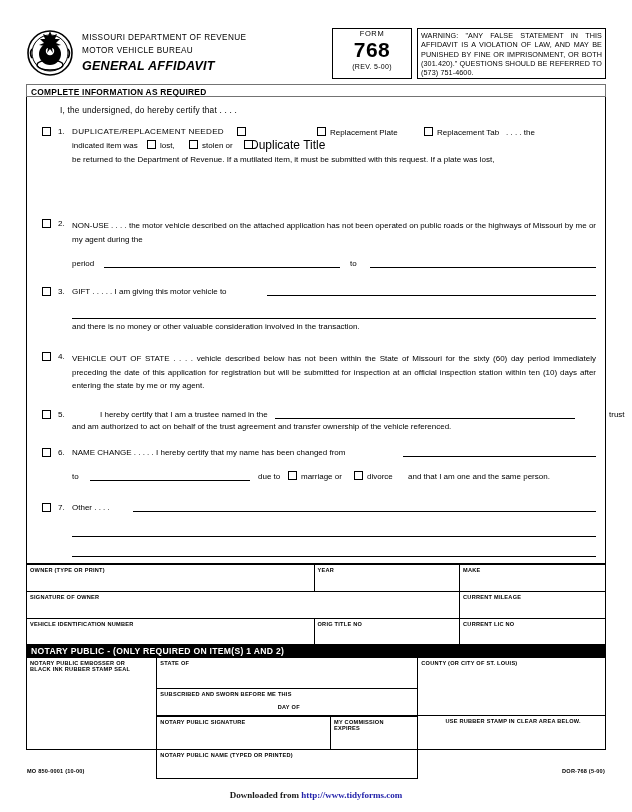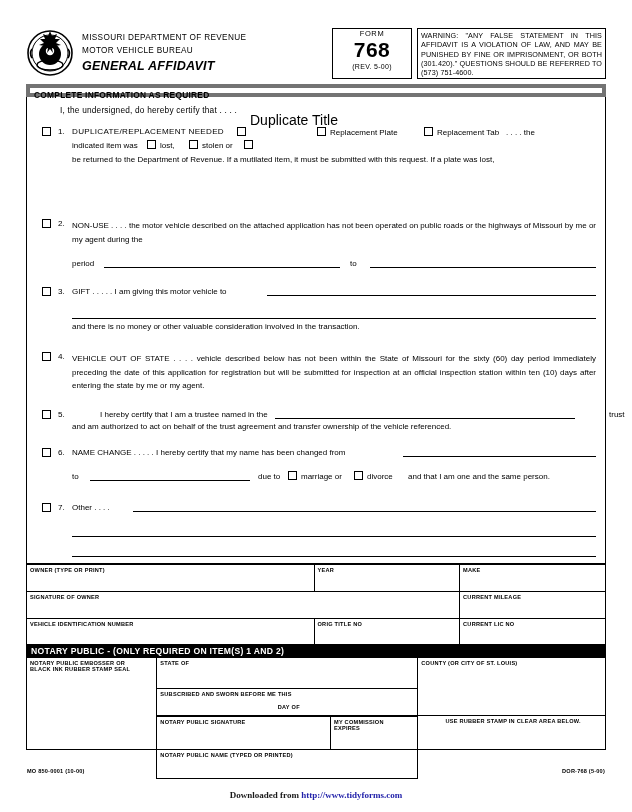--- a/index.html
+++ b/index.html
@@ -44,21 +44,21 @@
     letter-spacing:.1px;
   }
 
   
   .bodyframe{
     position:absolute;left:26px;top:84px;width:580px;height:480px;
     border:1px solid #000;box-sizing:border-box;
   }
   .bandtitle{
     position:absolute;left:26px;top:84px;width:580px;height:13px;
-    border:4px solid #737373;box-sizing:border-box;
+    border:1px solid #737373;box-sizing:border-box;
     font-size:8.4px;font-weight:bold;letter-spacing:.25px;
     padding:2px 0 0 4px;background:#fff;
   }
   .certline{
     position:absolute;left:60px;top:105px;font-size:8.3px;letter-spacing:.2px;
   }
   .cbabs{
     position:absolute;width:9px;height:9px;border:1.3px solid #000;
     box-sizing:border-box;background:#fff;
   }
@@ -137,21 +137,21 @@
   </div>
 
   <div class="bodyframe"></div>
   <div class="bandtitle">COMPLETE INFORMATION AS REQUIRED</div>
   <div class="certline">I, the undersigned, do hereby certify that . . . .</div>
 
   <div class="cbabs" style="left:42px;top:127px;"></div>
   <div class="num" style="left:58px;top:127px;">1.</div>
   <div class="itxt" style="left:72px;top:127px;width:15px;white-space:nowrap;font-size:8.1px;letter-spacing:.3px;">DUPLICATE/REPLACEMENT NEEDED</div>
   <div class="cbabs" style="left:237px;top:127px;"></div>
-  <div class="itxt" style="left:250px;top:112px;white-space:nowrap;font-size:14px;">Duplicate Title</div>
+  <div class="itxt" style="left:250px;top:138px;white-space:nowrap;font-size:12px;">Duplicate Title</div>
   <div class="cbabs" style="left:317px;top:127px;"></div>
   <div class="itxt" style="left:330px;top:128px;white-space:nowrap;font-size:8px;">Replacement Plate</div>
   <div class="cbabs" style="left:424px;top:127px;"></div>
   <div class="itxt" style="left:437px;top:128px;white-space:nowrap;font-size:8px;">Replacement Tab</div>
   <div class="itxt" style="left:506px;top:128px;white-space:nowrap;font-size:8px;">.     .     .     .     the</div>
 
   <div class="itxt" style="left:72px;top:141px;white-space:nowrap;font-size:8px;">indicated item was</div>
   <div class="cbabs" style="left:147px;top:140px;"></div>
   <div class="itxt" style="left:160px;top:141px;white-space:nowrap;font-size:8px;">lost,</div>
   <div class="cbabs" style="left:189px;top:140px;"></div>

